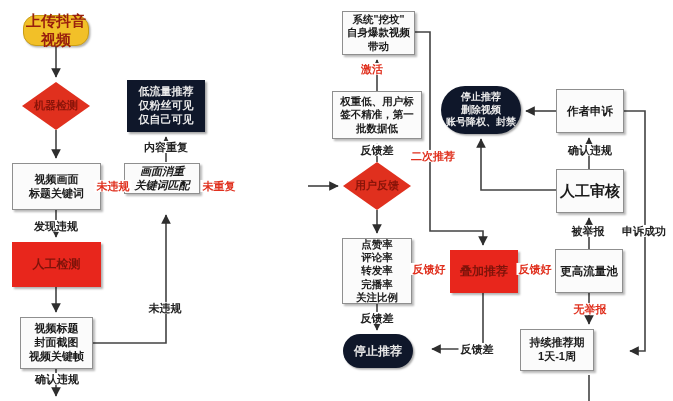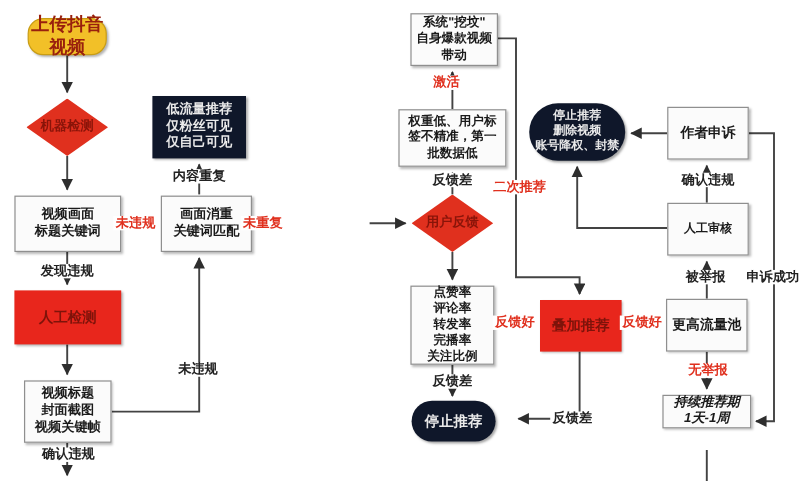--- a/index.html
+++ b/index.html
@@ -93,21 +93,21 @@
   <div class="node box-red" style="left:12px;top:242px;width:89px;height:45px;">人工检测</div>
 
   <div class="node box-white" style="left:20px;top:317px;width:73px;height:52px;">视频标题
 封面截图
 视频关键帧</div>
 
   <div class="node box-black" style="left:127px;top:80px;width:78px;height:52px;">低流量推荐
 仅粉丝可见
 仅自己可见</div>
 
-  <div class="node box-white" style="left:134px;top:163px;width:76px;height:47px;">画面消重
+  <div class="node box-white" style="left:124px;top:163px;width:76px;height:31px;font-style:italic;">画面消重
 关键词匹配</div>
 
 
   <div class="node box-white sm" style="left:342px;top:11px;width:73px;height:44px;">系统"挖坟"
 自身爆款视频
 带动</div>
 
   <div class="node box-white sm" style="left:332px;top:91px;width:90px;height:48px;">权重低、用户标
 签不精准，第一
 批数据低</div>
@@ -123,25 +123,25 @@
   <div class="node box-black pill" style="left:343px;top:334px;width:70px;height:34px;font-size:12px;">停止推荐</div>
 
   <div class="node box-black pill-lg" style="left:441px;top:86px;width:80px;height:48px;">停止推荐
 删除视频
 账号降权、封禁</div>
 
   <div class="node box-red" style="left:450px;top:250px;width:68px;height:43px;">叠加推荐</div>
 
   <div class="node box-white" style="left:556px;top:89px;width:68px;height:44px;font-size:11.5px;">作者申诉</div>
 
-  <div class="node box-white" style="left:556px;top:169px;width:68px;height:44px;font-size:10px;">人工审核</div>
+  <div class="node box-white" style="left:556px;top:169px;width:68px;height:44px;font-size:15px;">人工审核</div>
 
   <div class="node box-white" style="left:555px;top:249px;width:68px;height:44px;font-size:11.5px;">更高流量池</div>
 
-  <div class="node box-white" style="left:552px;top:329px;width:74px;height:28px;font-style:italic;">持续推荐期
+  <div class="node box-white" style="left:520px;top:329px;width:74px;height:42px;">持续推荐期
 1天-1周</div>
 
   <div class="elabel red" style="left:113px;top:186px;">未违规</div>
 
   <div class="elabel red" style="left:219px;top:186px;">未重复</div>
 
   <div class="elabel" style="left:166px;top:147px;">内容重复</div>
 
   <div class="elabel" style="left:56px;top:226px;">发现违规</div>
 

